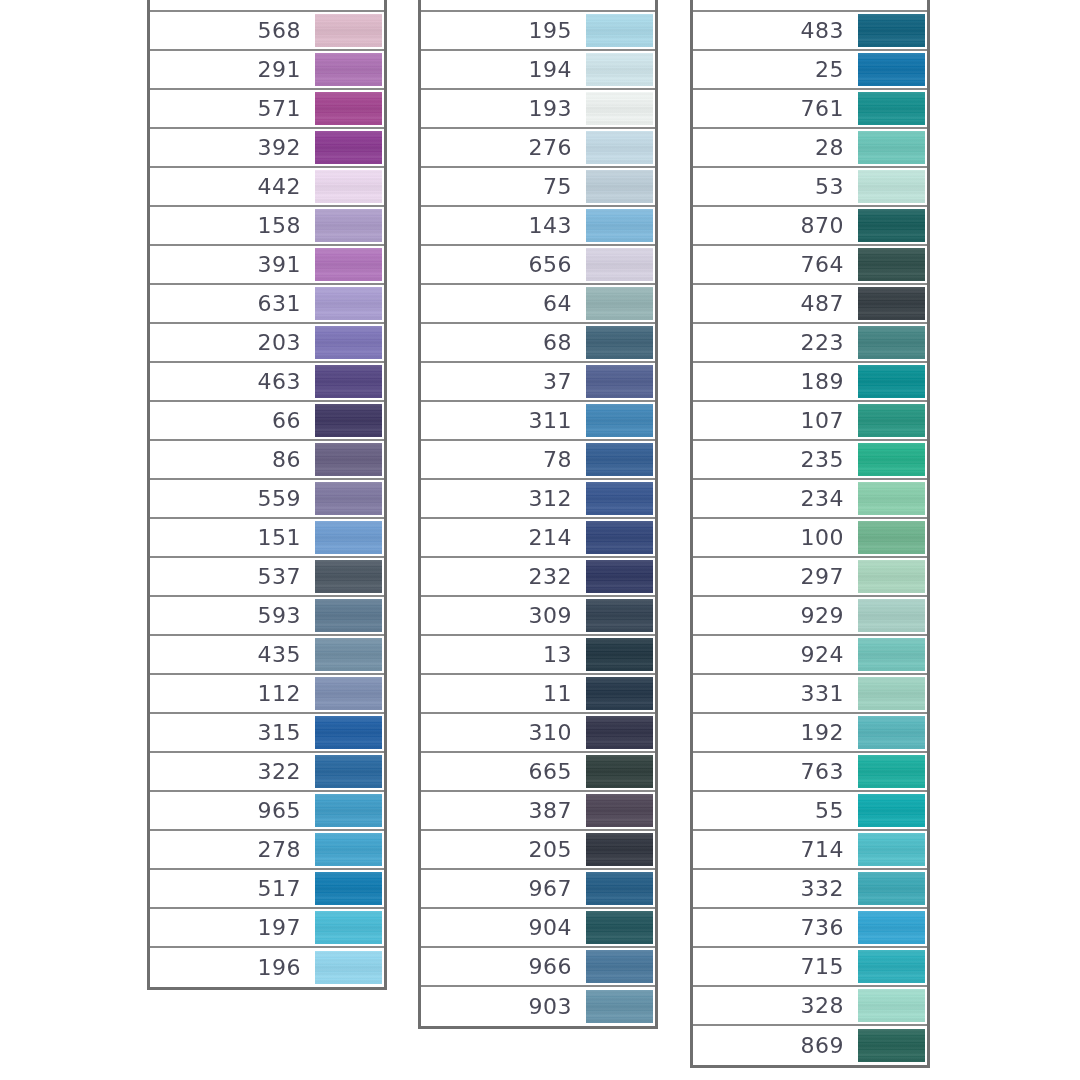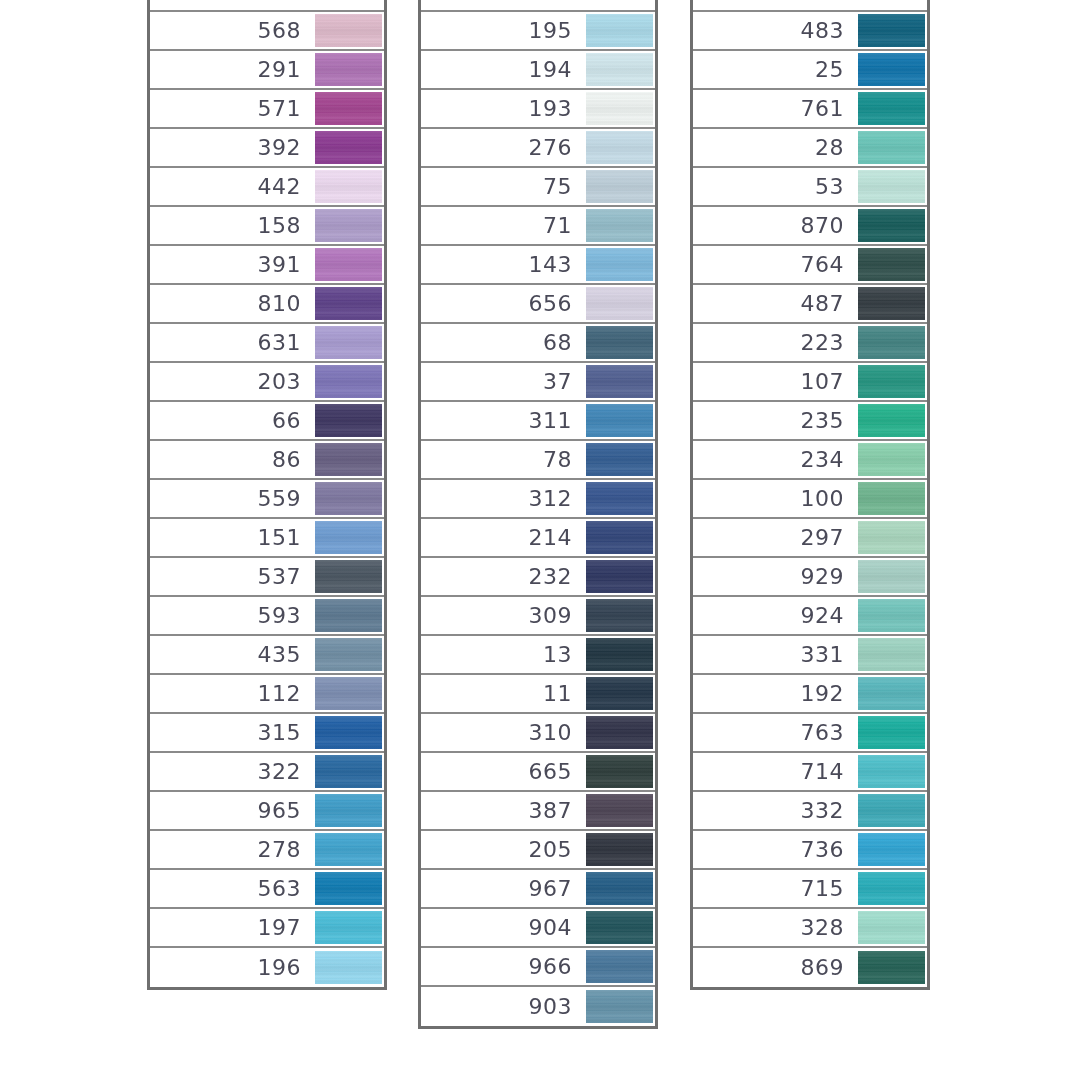--- a/index.html
+++ b/index.html
@@ -162,47 +162,47 @@
       <div class="row">
         <div class="code">391</div>
         <div class="swatch-wrap">
           <div class="swatch" style="background: rgb(176, 113, 187);">
             <div class="grain"></div>
             <div class="sheen"></div>
           </div>
         </div>
       </div>
       <div class="row">
-        <div class="code">810</div>
-        <div class="swatch-wrap">
-          <div class="swatch" style="background: rgb(91, 62, 136);">
-            <div class="grain"></div>
-            <div class="sheen"></div>
-          </div>
-        </div>
-      </div>
-      <div class="row">
         <div class="code">631</div>
         <div class="swatch-wrap">
           <div class="swatch" style="background: rgb(167, 154, 209);">
             <div class="grain"></div>
             <div class="sheen"></div>
           </div>
         </div>
       </div>
       <div class="row">
         <div class="code">203</div>
         <div class="swatch-wrap">
           <div class="swatch" style="background: rgb(123, 114, 184);">
             <div class="grain"></div>
             <div class="sheen"></div>
           </div>
         </div>
       </div>
       <div class="row">
+        <div class="code">463</div>
+        <div class="swatch-wrap">
+          <div class="swatch" style="background: rgb(81, 66, 129);">
+            <div class="grain"></div>
+            <div class="sheen"></div>
+          </div>
+        </div>
+      </div>
+      <div class="row">
         <div class="code">66</div>
         <div class="swatch-wrap">
           <div class="swatch" style="background: rgb(59, 51, 96);">
             <div class="grain"></div>
             <div class="sheen"></div>
           </div>
         </div>
       </div>
       <div class="row">
         <div class="code">86</div>
@@ -297,21 +297,21 @@
       <div class="row">
         <div class="code">278</div>
         <div class="swatch-wrap">
           <div class="swatch" style="background: rgb(60, 163, 207);">
             <div class="grain"></div>
             <div class="sheen"></div>
           </div>
         </div>
       </div>
       <div class="row">
-        <div class="code">563</div>
+        <div class="code">517</div>
         <div class="swatch-wrap">
           <div class="swatch" style="background: rgb(11, 122, 179);">
             <div class="grain"></div>
             <div class="sheen"></div>
           </div>
         </div>
       </div>
       <div class="row">
         <div class="code">197</div>
         <div class="swatch-wrap">
@@ -372,41 +372,41 @@
       <div class="row">
         <div class="code">75</div>
         <div class="swatch-wrap">
           <div class="swatch" style="background: rgb(189, 207, 218);">
             <div class="grain"></div>
             <div class="sheen"></div>
           </div>
         </div>
       </div>
       <div class="row">
-        <div class="code">71</div>
-        <div class="swatch-wrap">
-          <div class="swatch" style="background: rgb(146, 188, 201);">
-            <div class="grain"></div>
-            <div class="sheen"></div>
-          </div>
-        </div>
-      </div>
-      <div class="row">
         <div class="code">143</div>
         <div class="swatch-wrap">
           <div class="swatch" style="background: rgb(123, 184, 221);">
             <div class="grain"></div>
             <div class="sheen"></div>
           </div>
         </div>
       </div>
       <div class="row">
         <div class="code">656</div>
         <div class="swatch-wrap">
           <div class="swatch" style="background: rgb(214, 209, 226);">
+            <div class="grain"></div>
+            <div class="sheen"></div>
+          </div>
+        </div>
+      </div>
+      <div class="row">
+        <div class="code">64</div>
+        <div class="swatch-wrap">
+          <div class="swatch" style="background: rgb(147, 179, 180);">
             <div class="grain"></div>
             <div class="sheen"></div>
           </div>
         </div>
       </div>
       <div class="row">
         <div class="code">68</div>
         <div class="swatch-wrap">
           <div class="swatch" style="background: rgb(60, 97, 119);">
             <div class="grain"></div>
@@ -645,20 +645,29 @@
       <div class="row">
         <div class="code">223</div>
         <div class="swatch-wrap">
           <div class="swatch" style="background: rgb(63, 129, 128);">
             <div class="grain"></div>
             <div class="sheen"></div>
           </div>
         </div>
       </div>
       <div class="row">
+        <div class="code">189</div>
+        <div class="swatch-wrap">
+          <div class="swatch" style="background: rgb(1, 142, 146);">
+            <div class="grain"></div>
+            <div class="sheen"></div>
+          </div>
+        </div>
+      </div>
+      <div class="row">
         <div class="code">107</div>
         <div class="swatch-wrap">
           <div class="swatch" style="background: rgb(32, 148, 127);">
             <div class="grain"></div>
             <div class="sheen"></div>
           </div>
         </div>
       </div>
       <div class="row">
         <div class="code">235</div>
@@ -729,20 +738,29 @@
           <div class="swatch" style="background: rgb(84, 181, 187);">
             <div class="grain"></div>
             <div class="sheen"></div>
           </div>
         </div>
       </div>
       <div class="row">
         <div class="code">763</div>
         <div class="swatch-wrap">
           <div class="swatch" style="background: rgb(19, 173, 157);">
+            <div class="grain"></div>
+            <div class="sheen"></div>
+          </div>
+        </div>
+      </div>
+      <div class="row">
+        <div class="code">55</div>
+        <div class="swatch-wrap">
+          <div class="swatch" style="background: rgb(7, 169, 174);">
             <div class="grain"></div>
             <div class="sheen"></div>
           </div>
         </div>
       </div>
       <div class="row">
         <div class="code">714</div>
         <div class="swatch-wrap">
           <div class="swatch" style="background: rgb(73, 190, 201);">
             <div class="grain"></div>

